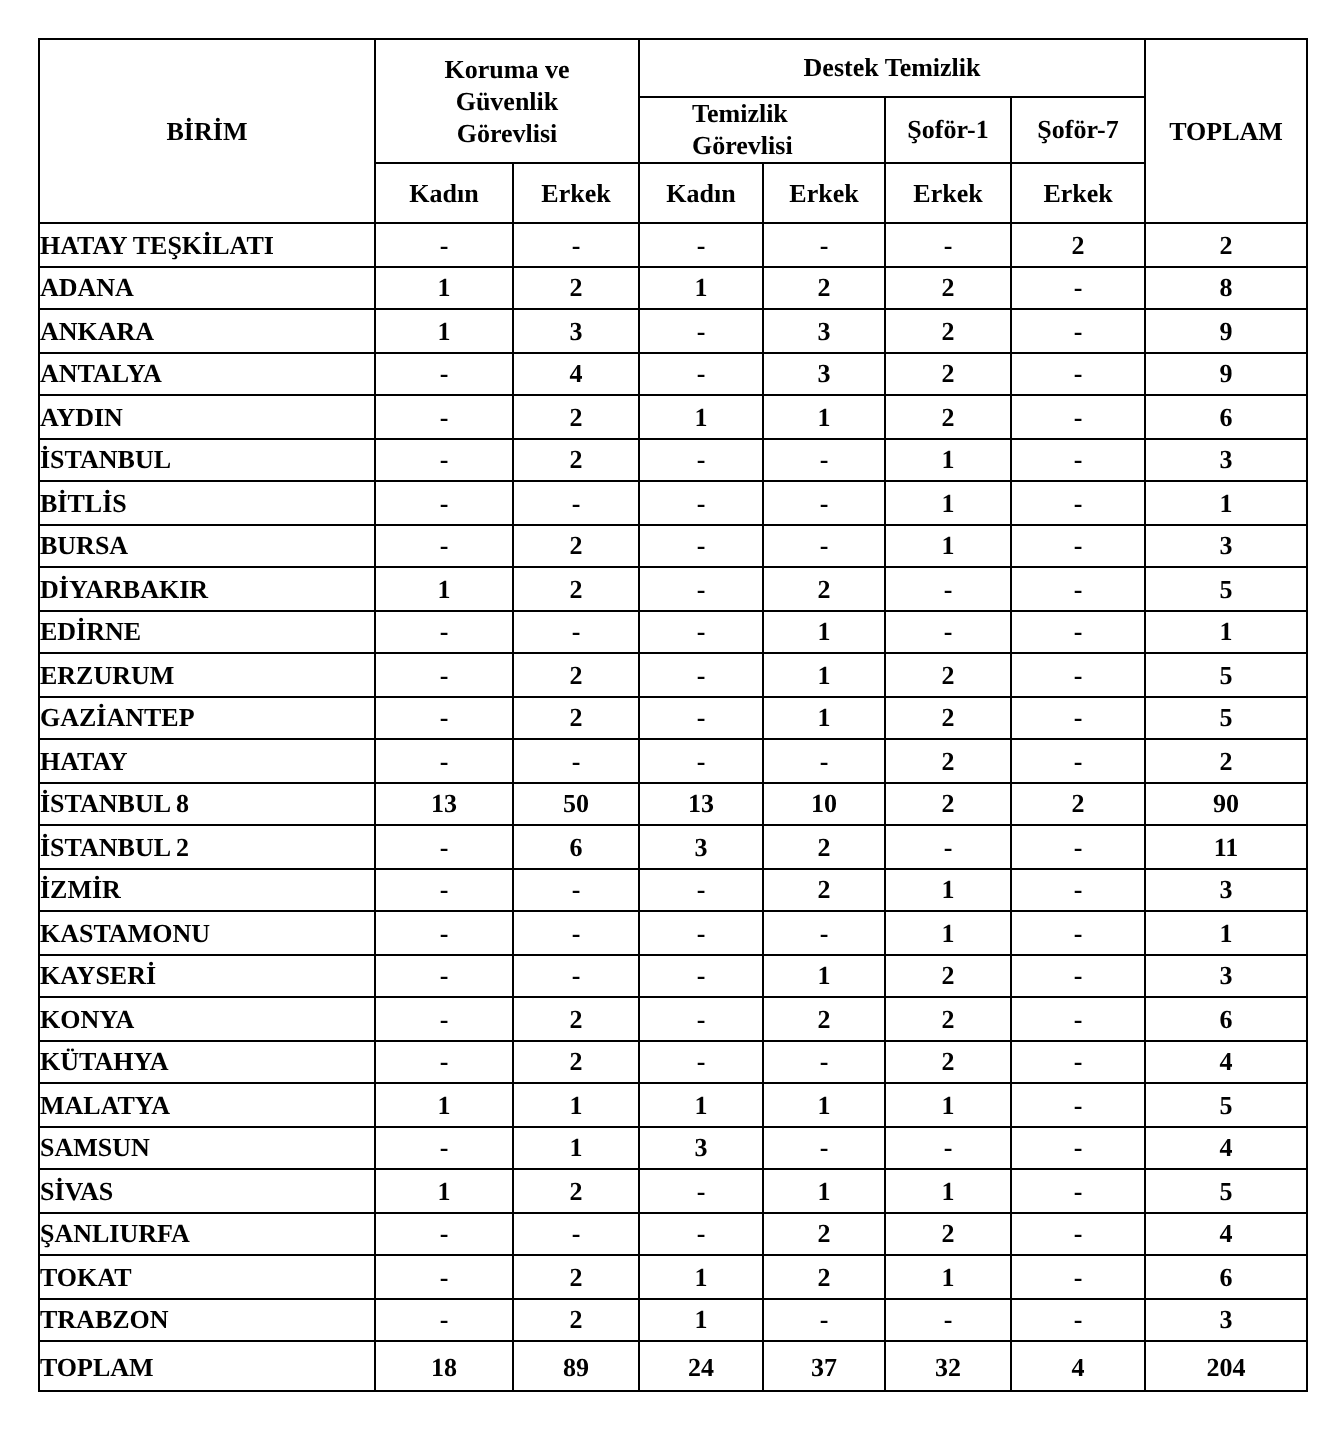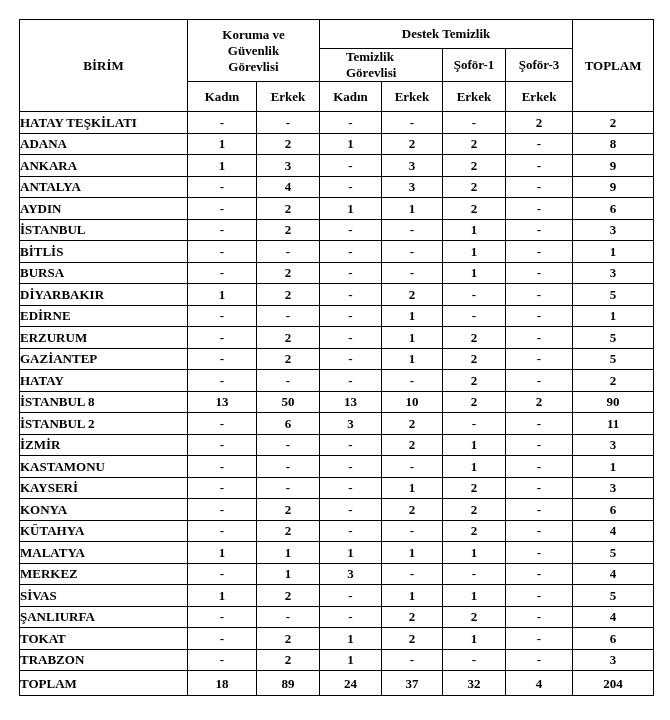--- a/index.html
+++ b/index.html
@@ -78,21 +78,21 @@
           <div class="wrap-koruma">Koruma ve Güvenlik Görevlisi</div>
         </th>
         <th colspan="4">Destek Temizlik</th>
         <th rowspan="3">TOPLAM</th>
       </tr>
       <tr class="hrow2">
         <th colspan="2">
           <div class="wrap-temizlik">Temizlik Görevlisi</div>
         </th>
         <th>Şoför-1</th>
-        <th>Şoför-3</th>
+        <th>Şoför-7</th>
       </tr>
       <tr class="hrow3">
         <th>Kadın</th>
         <th>Erkek</th>
         <th>Kadın</th>
         <th>Erkek</th>
         <th>Erkek</th>
         <th>Erkek</th>
       </tr>
     </thead>
@@ -301,21 +301,21 @@
           <td class="birim">MALATYA</td>
           <td class="num">1</td>
           <td class="num">1</td>
           <td class="num">1</td>
           <td class="num">1</td>
           <td class="num">1</td>
           <td class="num">-</td>
           <td class="num">5</td>
         </tr>
         <tr>
-          <td class="birim">MERKEZ</td>
+          <td class="birim">SAMSUN</td>
           <td class="num">-</td>
           <td class="num">1</td>
           <td class="num">3</td>
           <td class="num">-</td>
           <td class="num">-</td>
           <td class="num">-</td>
           <td class="num">4</td>
         </tr>
         <tr>
           <td class="birim">SİVAS</td>

